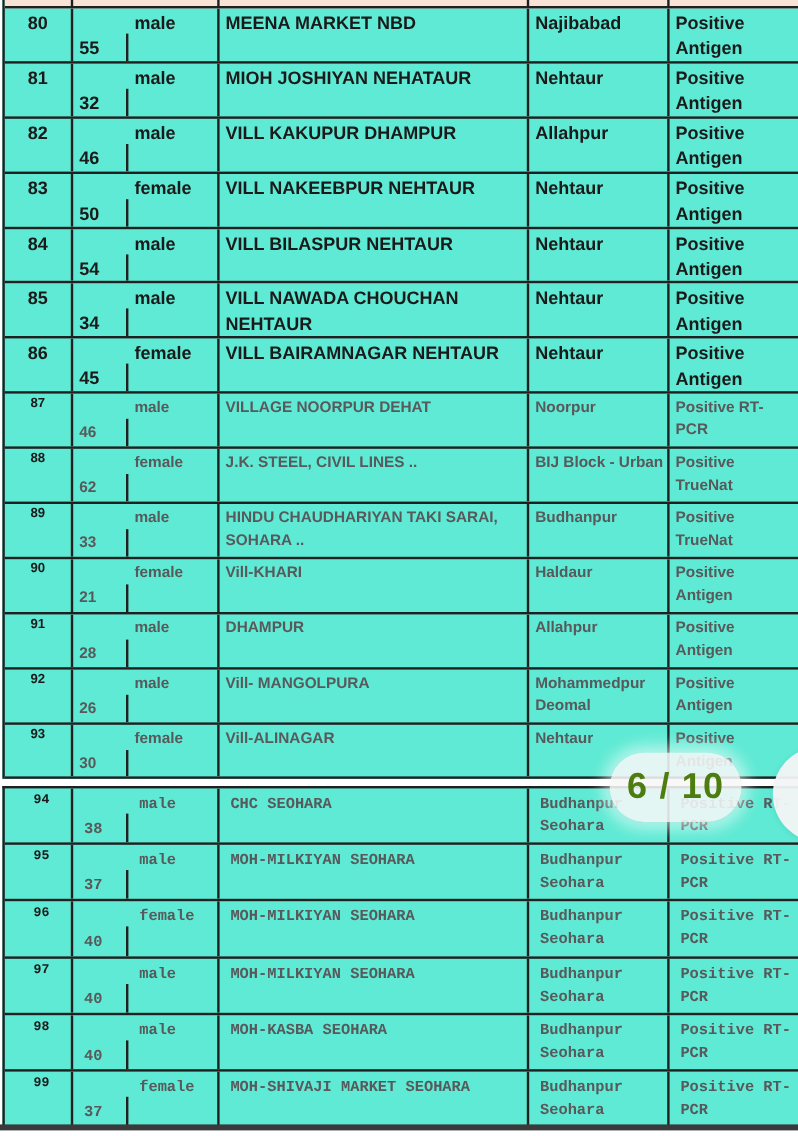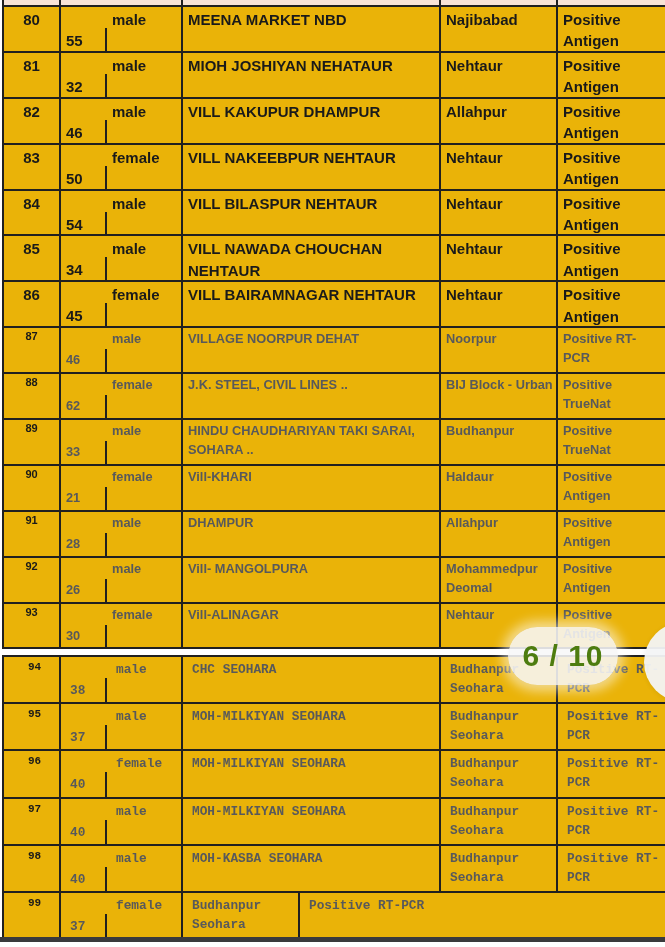--- a/index.html
+++ b/index.html
@@ -15,21 +15,21 @@
     font-family:"Liberation Sans", sans-serif;
     overflow:hidden;
     position:relative;
   }
   .screen{position:absolute;inset:0;overflow:hidden;}
 
   .doc-table{
     position:absolute;left:2px;width:663px;
     box-sizing:border-box;
     border-left:2px solid var(--line);
-    background:#eab308;
+    background:#5eead4;
   }
   .doc-table.upper{top:0;}
   .doc-table.lower{top:655px;border-top:2px solid var(--line);font-family:Liberation Mono, monospace;}
 
   .trow{
     display:flex;
     box-sizing:border-box;
     border-bottom:2px solid var(--line);
     height:45.9px;
     overflow:hidden;
@@ -256,20 +256,21 @@
           <div class="cell c-age k-age">40</div>
           <div class="cell c-gender k-gender">male</div>
           <div class="cell c-address k-address">MOH-KASBA SEOHARA</div>
           <div class="cell c-block k-block">Budhanpur Seohara</div>
           <div class="cell c-result k-result">Positive RT-PCR</div>
         </div>
         <div class="trow tone-gray">
           <div class="cell c-sno k-sno">99</div>
           <div class="cell c-age k-age">37</div>
           <div class="cell c-gender k-gender">female</div>
+          <div class="cell c-address k-address">MOH-SHIVAJI MARKET SEOHARA</div>
           <div class="cell c-block k-block">Budhanpur Seohara</div>
           <div class="cell c-result k-result">Positive RT-PCR</div>
         </div>
       </div>
   </div>
 
   <div class="page-edge"></div>
 
   <div class="page-pill">
     <span>6 / 10</span>

